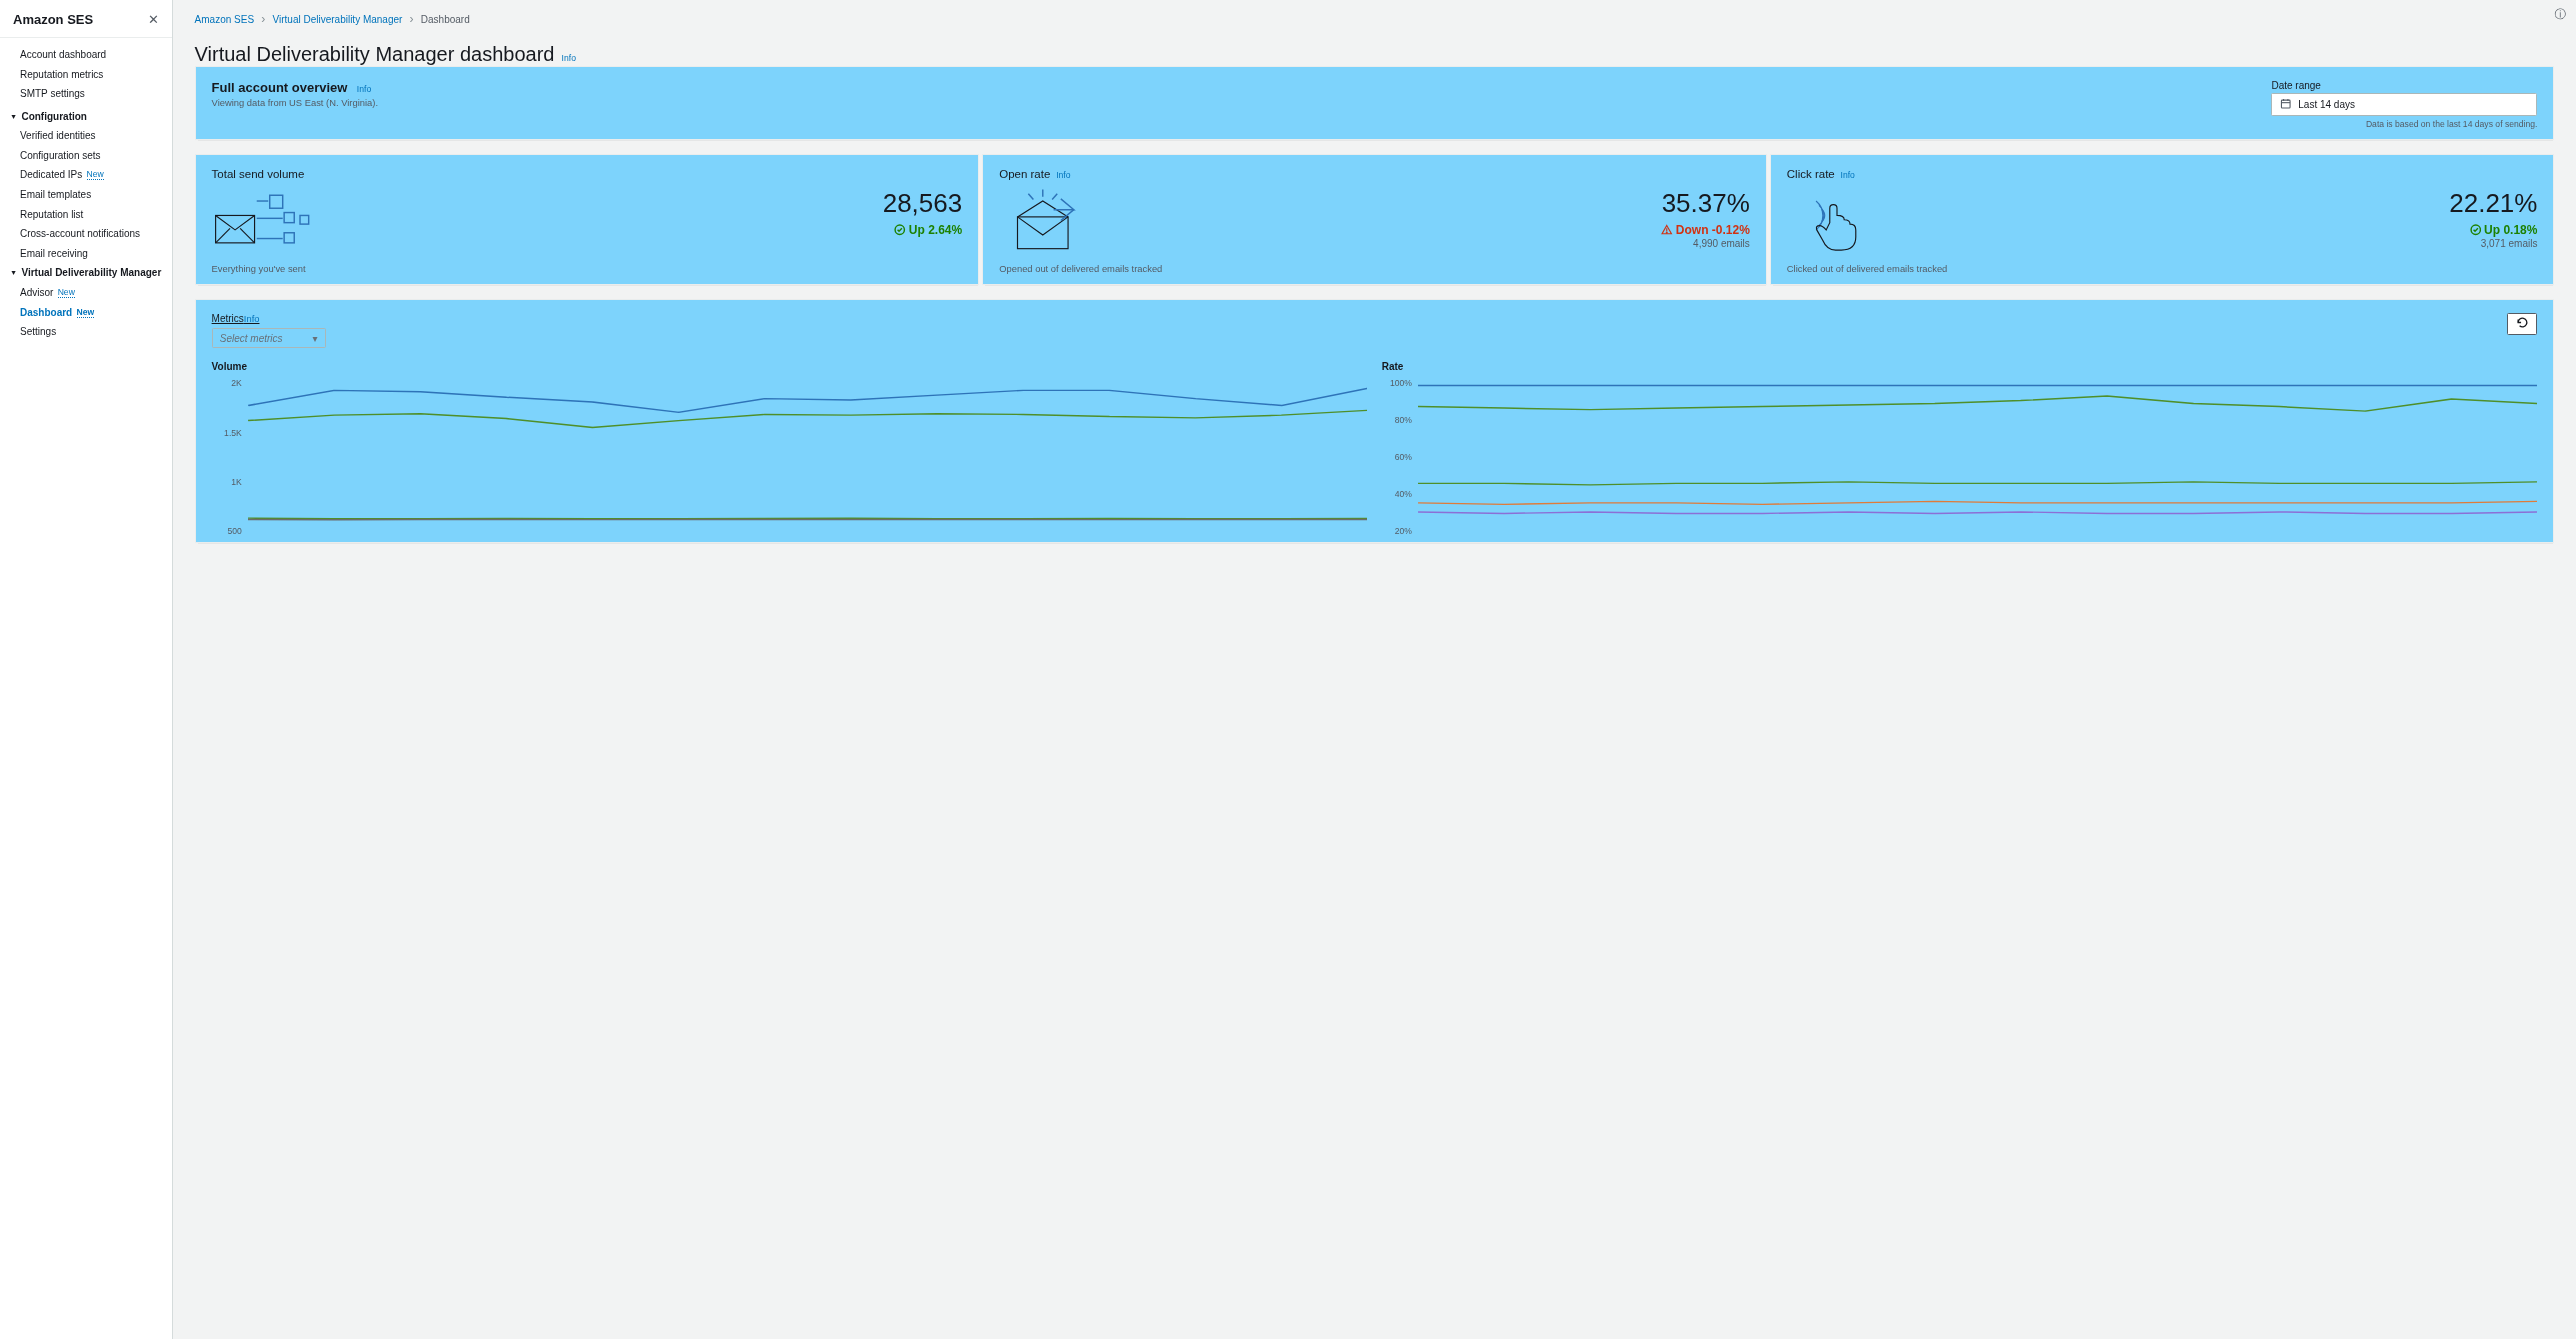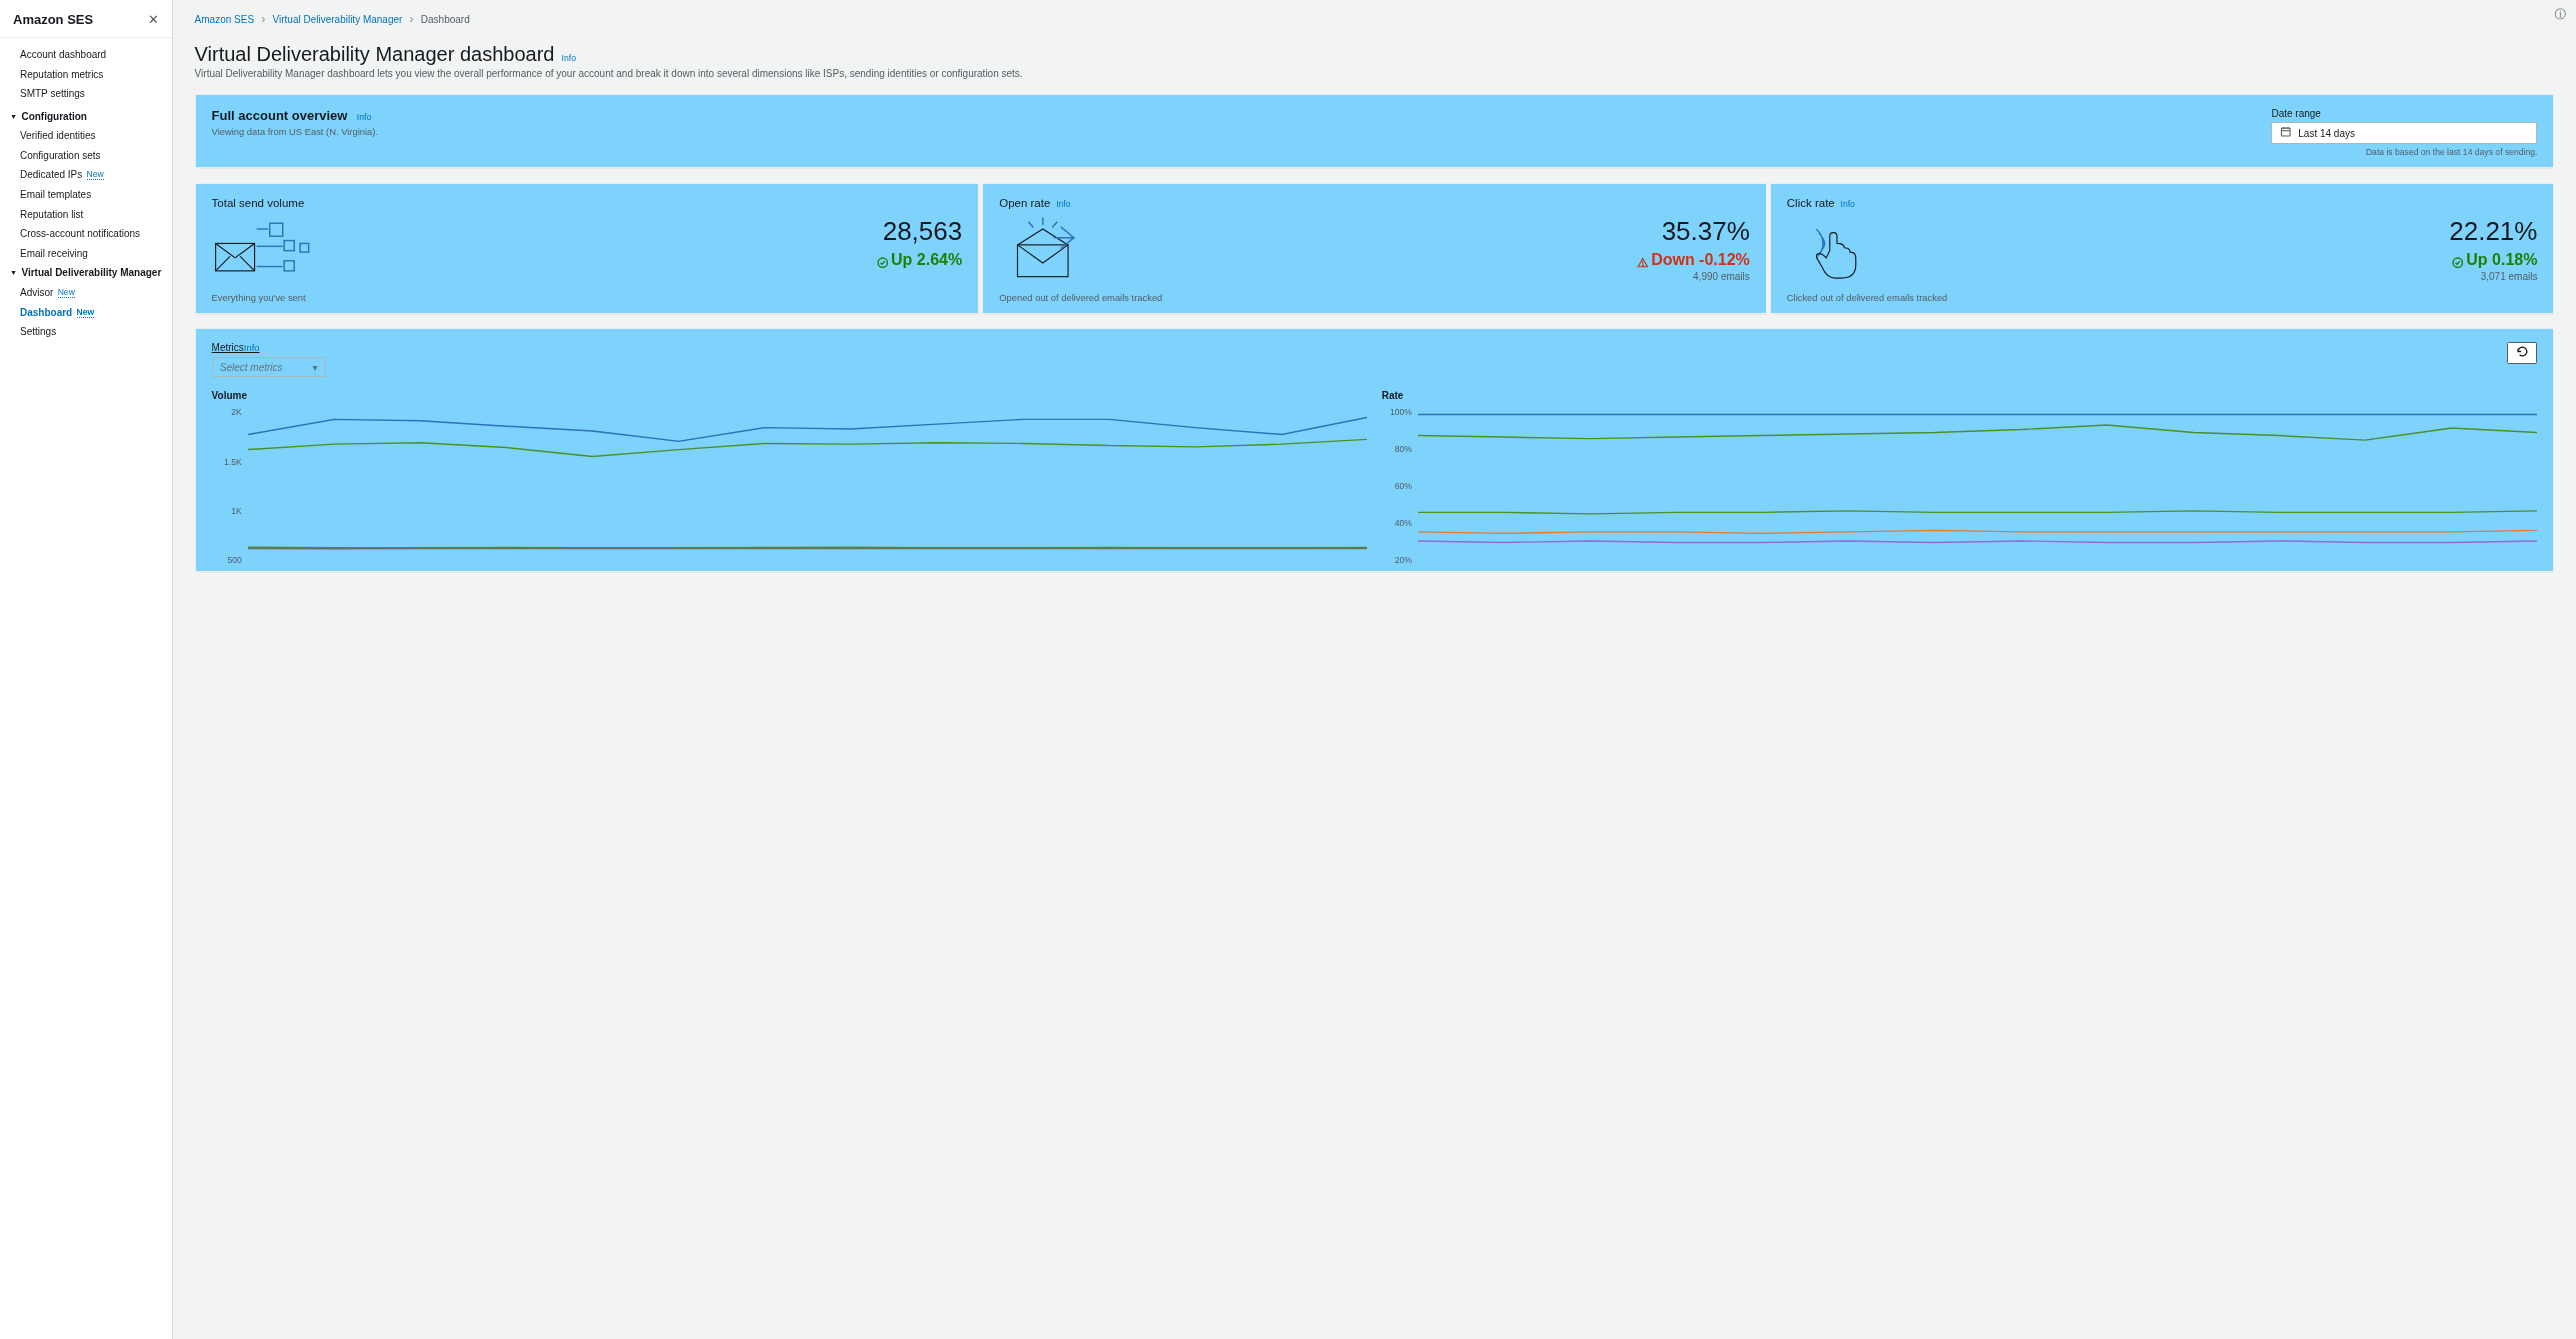--- a/index.html
+++ b/index.html
@@ -76,21 +76,21 @@
   .hint-right { text-align: right; color: #545b64; font-size: 8.6px; margin-top: 2.9px; }
 
   
   .cards { display: flex; gap: 3px; margin-bottom: 14.4px; }
   .card { flex: 1; padding: 13px 16px 10px 16px; display: flex; flex-direction: column; }
   .card h3 { font-size: 11.5px; font-weight: 400; margin-bottom: 7.2px; display: flex; align-items: baseline; gap: 5.8px; }
   .card-body { display: flex; justify-content: space-between; align-items: flex-start; flex: 1; }
   .card-icon-wrap { width: 101px; height: 65px; display: flex; align-items: center; justify-content: center; }
   .card-nums { text-align: right; }
   .big-num { font-size: 26px; font-weight: 300; }
-  .delta { margin-top: 4.3px; font-size: 16px; font-weight: 700; display: flex; align-items: center; justify-content: flex-end; gap: 2.9px; }
+  .delta { margin-top: 4.3px; font-size: 12px; font-weight: 700; display: flex; align-items: center; justify-content: flex-end; gap: 2.9px; }
   .delta.up { color: #1d8102; }
   .delta.down { color: #d13212; }
   .delta-icon { width: 11.5px; height: 11.5px; display: inline-block; }
   .sub-num { color: #545b64; font-size: 10px; margin-top: 1.4px; text-align: right; }
   .card-footer { color: #545b64; font-size: 9.4px; margin-top: 10px; }
 
   
   .metrics { padding: 13px 16px 5.8px 16px; margin-bottom: 14.4px; }
   .metrics-head { display: flex; justify-content: space-between; align-items: flex-start; }
   .metrics-left { display: flex; flex-direction: column; gap: 4.3px; }
@@ -185,21 +185,20 @@
     <span class="sep">›</span>
     <a>Virtual Deliverability Manager</a>
     <span class="sep">›</span>
     <span class="cur">Dashboard</span>
   </div>
 
   <h1 class="page-title">
     <span>Virtual Deliverability Manager dashboard</span>
     <a class="info-link">Info</a>
   </h1>
-  <p class="page-desc">Virtual Deliverability Manager dashboard lets you view the overall performance of your account and break it down into several dimensions like ISPs, sending identities or configuration sets.</p>
 
   <div class="panel overview">
     <div class="ov-left">
       <h2>
         <span>Full account overview</span>
         <a class="info-link" style="margin-left:5.8px; font-weight:400;">Info</a>
       </h2>
       <div class="sub">Viewing data from US East (N. Virginia).</div>
     </div>
     <div class="ov-right">

